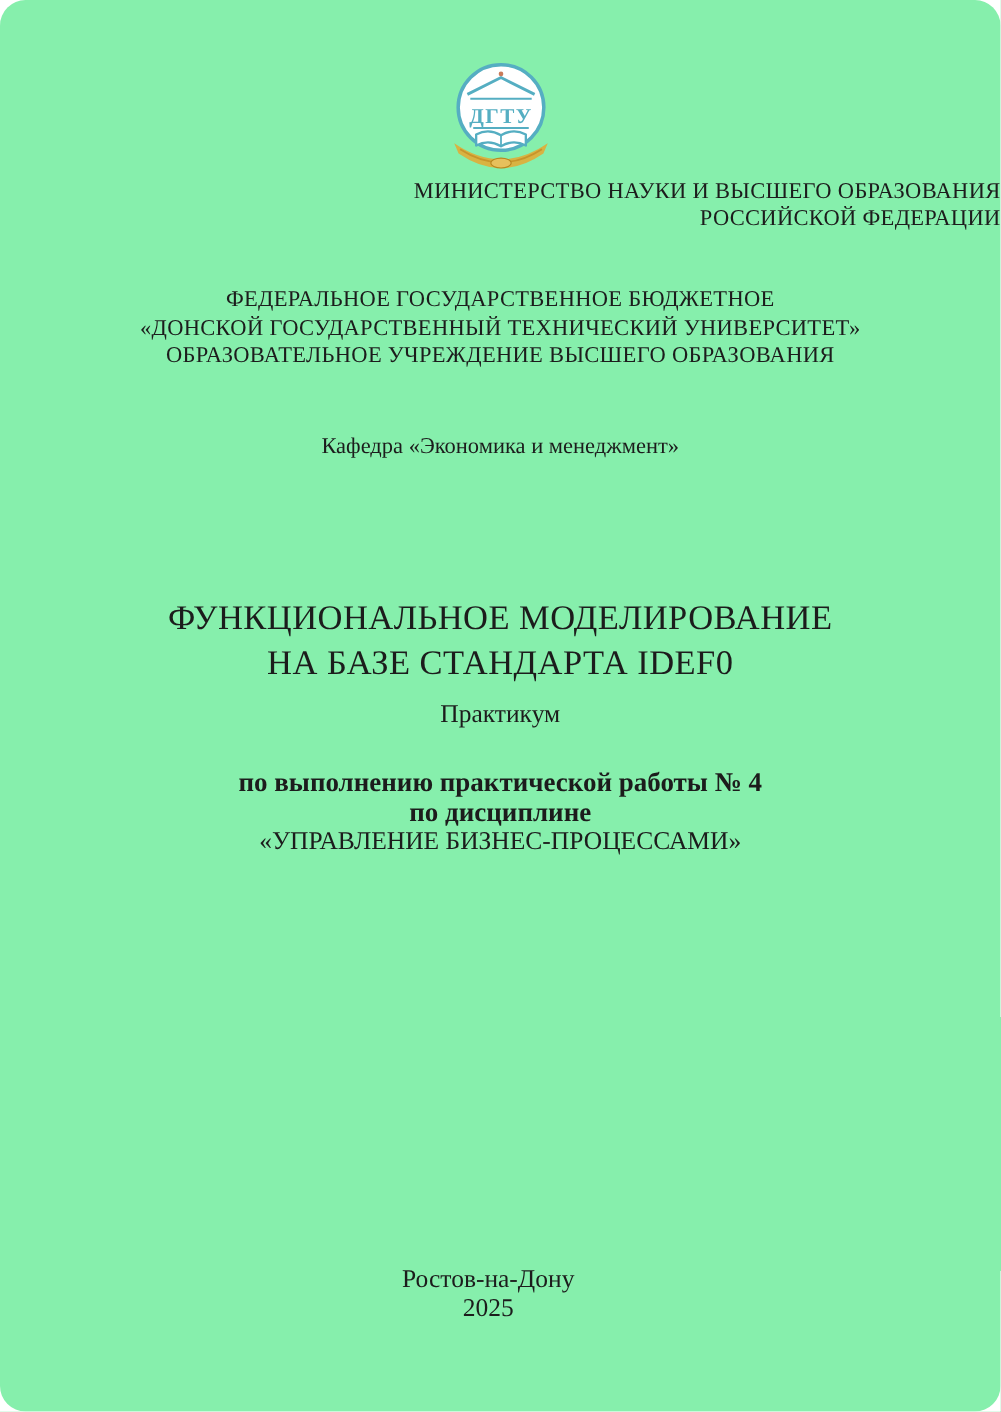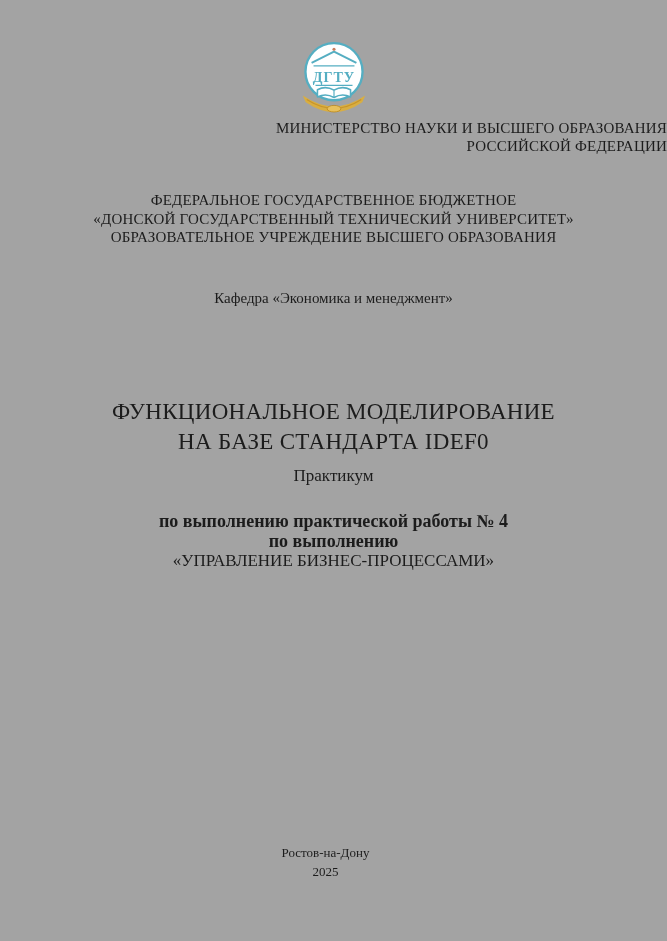--- a/index.html
+++ b/index.html
@@ -5,24 +5,25 @@
   html, body {
     margin: 0;
     padding: 0;
     background: #ffffff;
   }
   .page {
     position: relative;
     width: 667px;
     height: 941px;
     margin: 0 auto;
-    background: #a3a3a3;
+    background: #86efac;
     font-family: "Liberation Serif", "DejaVu Serif", serif;
     color: #1c1c1c;
     overflow: hidden;
+    border-radius: 17px;
   }
   .center { text-align: center; }
 
   .logo-wrap {
     padding-top: 40px;
     display: flex;
     justify-content: center;
   }
 
   .ministry {
@@ -61,21 +62,21 @@
   }
   .discipline {
     margin-top: 0;
     font-size: 17px;
   }
   .footer {
     position: absolute;
     left: 0;
     right: 16px;
     bottom: 60px;
-    font-size: 13px;
+    font-size: 17px;
     line-height: 19px;
   }
 </style>
 </head>
 <body>
 
 <div class="page">
 
   <div class="logo-wrap">
     <svg width="78" height="76" viewBox="0 0 80 78">
@@ -114,21 +115,21 @@
 
   <div class="main-title center">
     <div>ФУНКЦИОНАЛЬНОЕ МОДЕЛИРОВАНИЕ</div>
     <div>НА БАЗЕ СТАНДАРТА IDEF0</div>
   </div>
 
   <div class="subtitle center">Практикум</div>
 
   <div class="work-info center">
     <div>по выполнению практической работы № 4</div>
-    <div>по выполнению</div>
+    <div>по дисциплине</div>
   </div>
 
   <div class="discipline center">«УПРАВЛЕНИЕ БИЗНЕС-ПРОЦЕССАМИ»</div>
 
   <div class="footer center">
     <div>Ростов-на-Дону</div>
     <div>2025</div>
   </div>
 
 </div>

